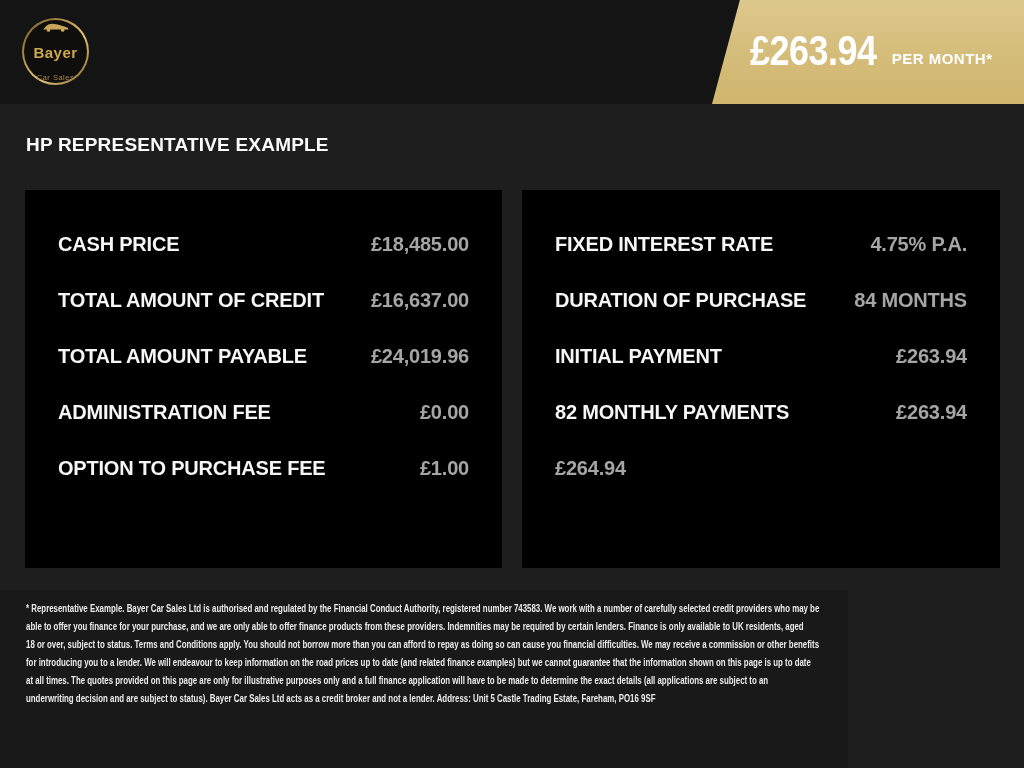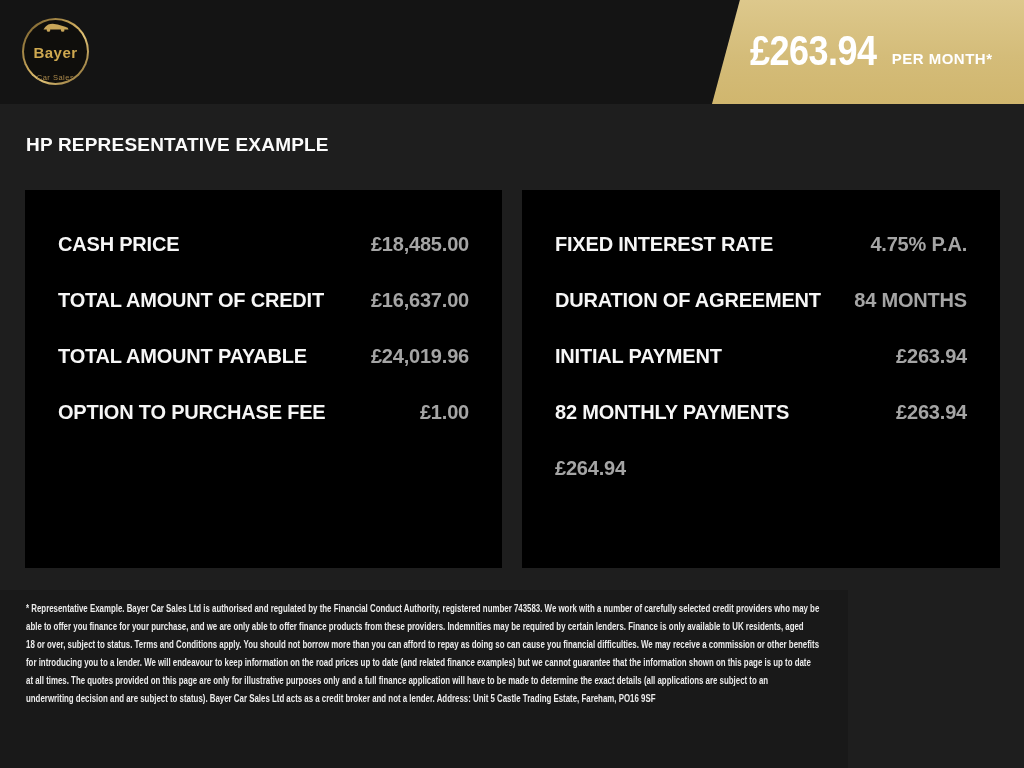--- a/index.html
+++ b/index.html
@@ -125,32 +125,36 @@
   </div>
   <div class="finance-row">
     <span class="row-label">TOTAL AMOUNT OF CREDIT</span>
     <span class="row-value">£16,637.00</span>
   </div>
   <div class="finance-row">
     <span class="row-label">TOTAL AMOUNT PAYABLE</span>
     <span class="row-value">£24,019.96</span>
   </div>
   <div class="finance-row">
+    <span class="row-label">ADMINISTRATION FEE</span>
+    <span class="row-value">£0.00</span>
+  </div>
+  <div class="finance-row">
     <span class="row-label">OPTION TO PURCHASE FEE</span>
     <span class="row-value">£1.00</span>
   </div>
 </div>
 
 <div class="panel panel-right">
   <div class="finance-row">
     <span class="row-label">FIXED INTEREST RATE</span>
     <span class="row-value">4.75% P.A.</span>
   </div>
   <div class="finance-row">
-    <span class="row-label">DURATION OF AGREEMENT</span>
+    <span class="row-label">DURATION OF PURCHASE</span>
     <span class="row-value">84 MONTHS</span>
   </div>
   <div class="finance-row">
     <span class="row-label">INITIAL PAYMENT</span>
     <span class="row-value">£263.94</span>
   </div>
   <div class="finance-row">
     <span class="row-label">82 MONTHLY PAYMENTS</span>
     <span class="row-value">£263.94</span>
   </div>

